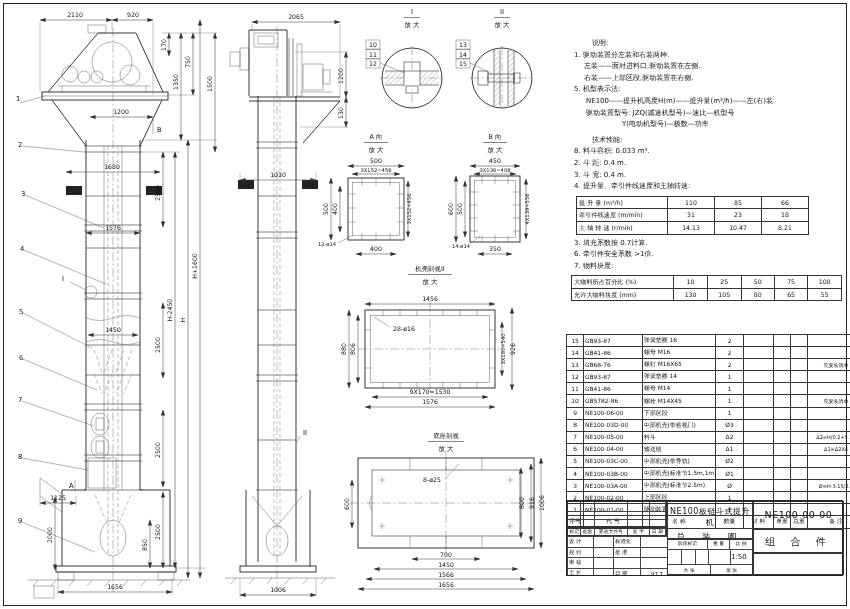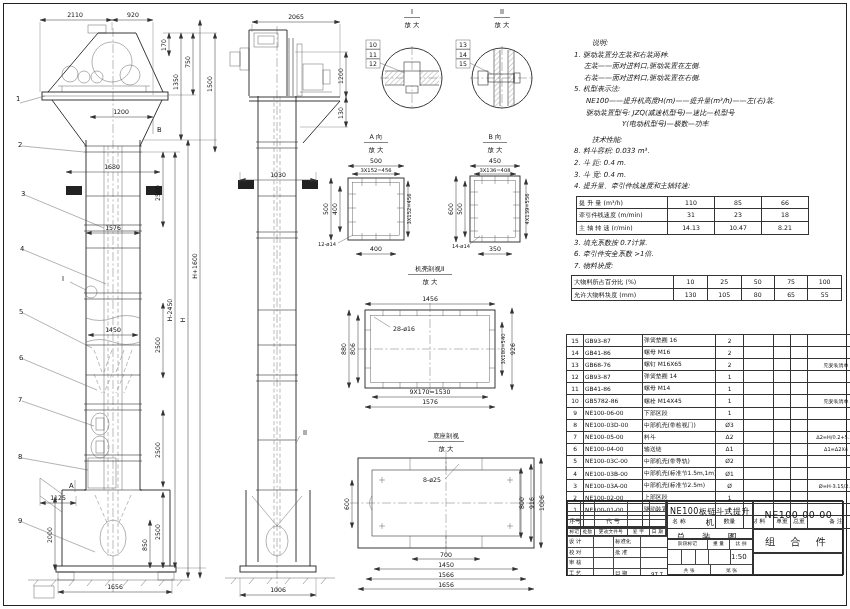--- a/index.html
+++ b/index.html
@@ -15,21 +15,21 @@
   .md{stroke:#333;stroke-width:0.6;fill:none;}
   .tn{stroke:#555;stroke-width:0.45;fill:none;}
   .cl{stroke:#666;stroke-width:0.45;fill:none;stroke-dasharray:9 2.5 2 2.5;}
   .ch{stroke:#777;stroke-width:0.5;fill:none;stroke-dasharray:4 2.5;}
   .dl{stroke:#333;stroke-width:0.5;fill:none;marker-start:url(#ar);marker-end:url(#ar);}
   .xd{stroke:#666;stroke-width:0.4;fill:none;}
   .blk{fill:#222;stroke:none;}
   
   #rpanel{position:absolute;left:563px;top:0;width:284px;height:609px;}
   .notes{position:absolute;left:11px;top:38px;width:268px;font-size:7px;line-height:11.6px;white-space:nowrap;}
-  .nl{overflow:hidden;font-style:italic;}
+  .nl{overflow:hidden;}
   .ind1{padding-left:12px;} .ind2{padding-left:10px;} .ind3{padding-left:48px;} .hd{padding-left:18px;}
   table.spec{border-collapse:collapse;table-layout:fixed;margin:3px 0 3px 2px;}
   table.spec td{border:1px solid #333;font-size:6.2px;height:10px;text-align:center;padding:0 2px;white-space:nowrap;overflow:hidden;}
   table.speed td.c0{width:86px;text-align:left;}
   table.speed td.c1,table.speed td.c2,table.speed td.c3{width:42px;}
   table.lump td.c0{width:100px;text-align:left;}
   table.lump td.c1,table.lump td.c2,table.lump td.c3,table.lump td.c4,table.lump td.c5{width:30px;}
   table.bom{position:absolute;left:3px;top:334px;border-collapse:collapse;table-layout:fixed;width:277px;}
   table.bom td{border:1px solid #333;height:11.1px;font-size:5.9px;padding:0 1px;white-space:nowrap;overflow:hidden;}
   table.bom td.c0{width:14px;text-align:center;}
@@ -364,21 +364,21 @@
   <path class="dl" d="M358,589 H534"></path>
         <text x="446" y="587" text-anchor="middle">1656</text>
 </g>
 </svg>
 
 <div id="rpanel">
   <div class="notes">
     <div class="nl hd">说明:</div>
     <div class="nl">1. 驱动装置分左装和右装两种.</div>
     <div class="nl ind2">左装——面对进料口,驱动装置在左侧.</div>
-    <div class="nl ind2">右装——面对进料口,驱动装置在右侧.</div>
+    <div class="nl ind2">右装——上部区段,驱动装置在右侧.</div>
     <div class="nl">5. 机型表示法:</div>
     <div class="nl ind1">NE100——提升机高度H(m)——提升量(m³/h)——左(右)装.</div>
     <div class="nl ind1">驱动装置型号: JZQ(减速机型号)—速比—机型号</div>
     <div class="nl ind3">Y(电动机型号)—极数—功率</div>
     <div class="nl hd" style="margin-top:4px">技术性能:</div>
     <div class="nl">8. 料斗容积: 0.033 m³.</div>
     <div class="nl">2. 斗  距: 0.4 m.</div>
     <div class="nl">3. 斗  宽: 0.4 m.</div>
     <div class="nl">4. 提升量、牵引件线速度和主轴转速:</div>
     <table class="spec speed">

